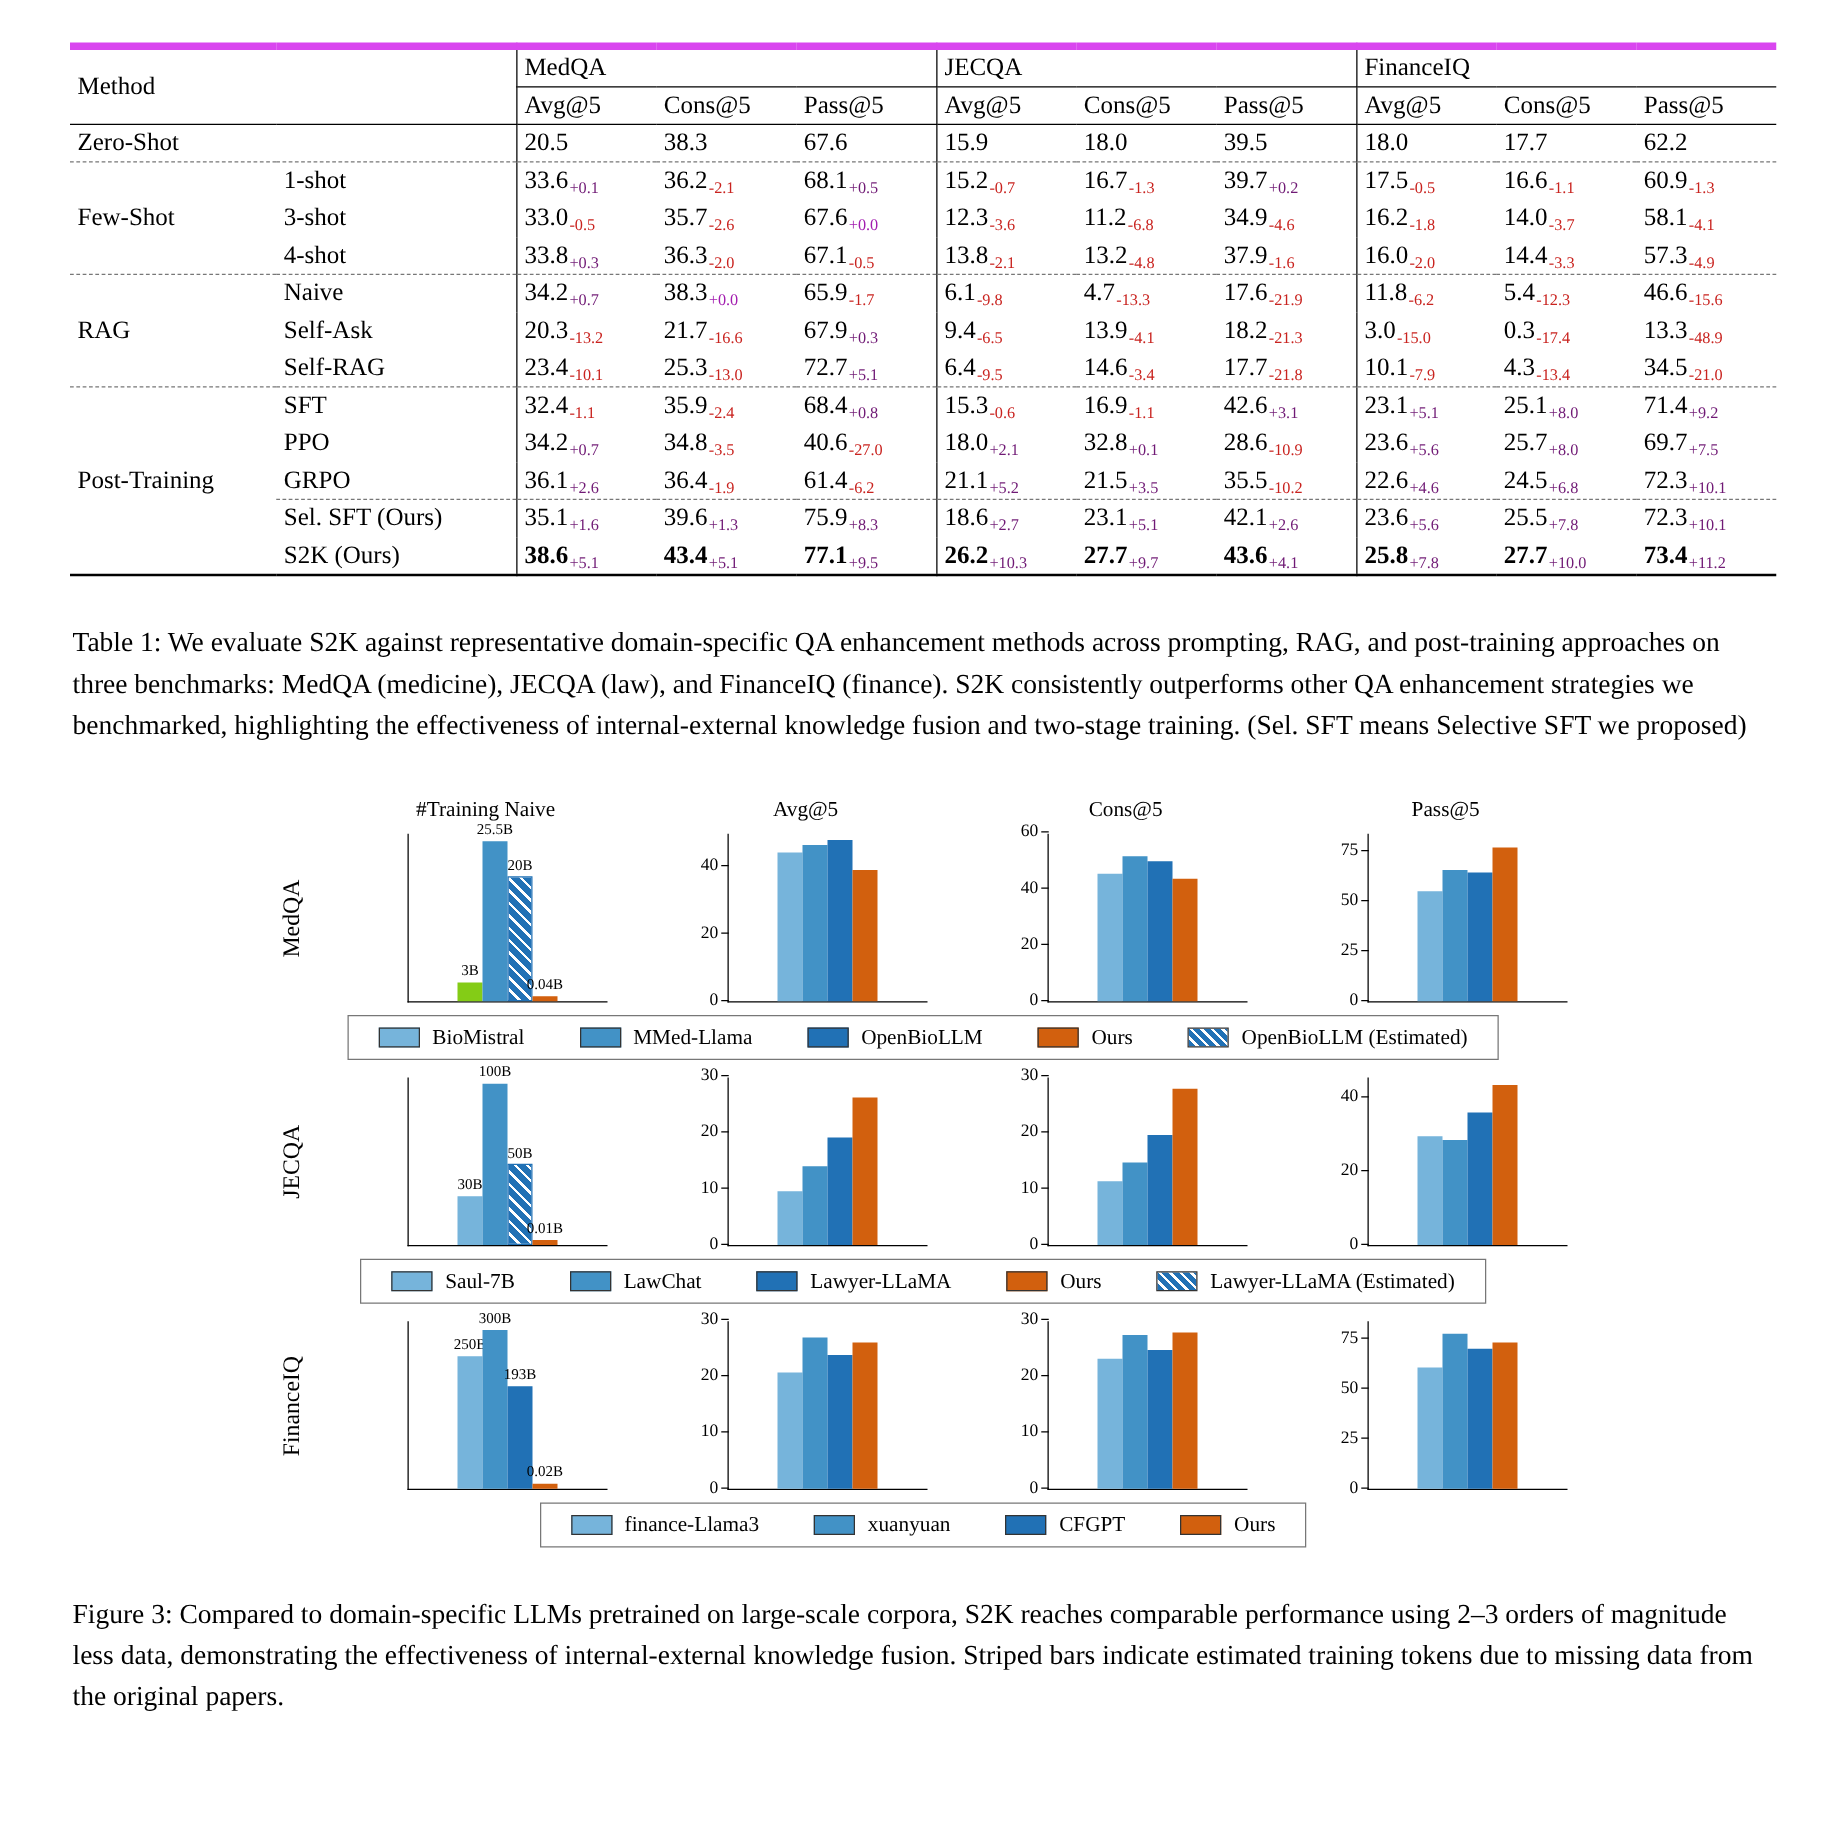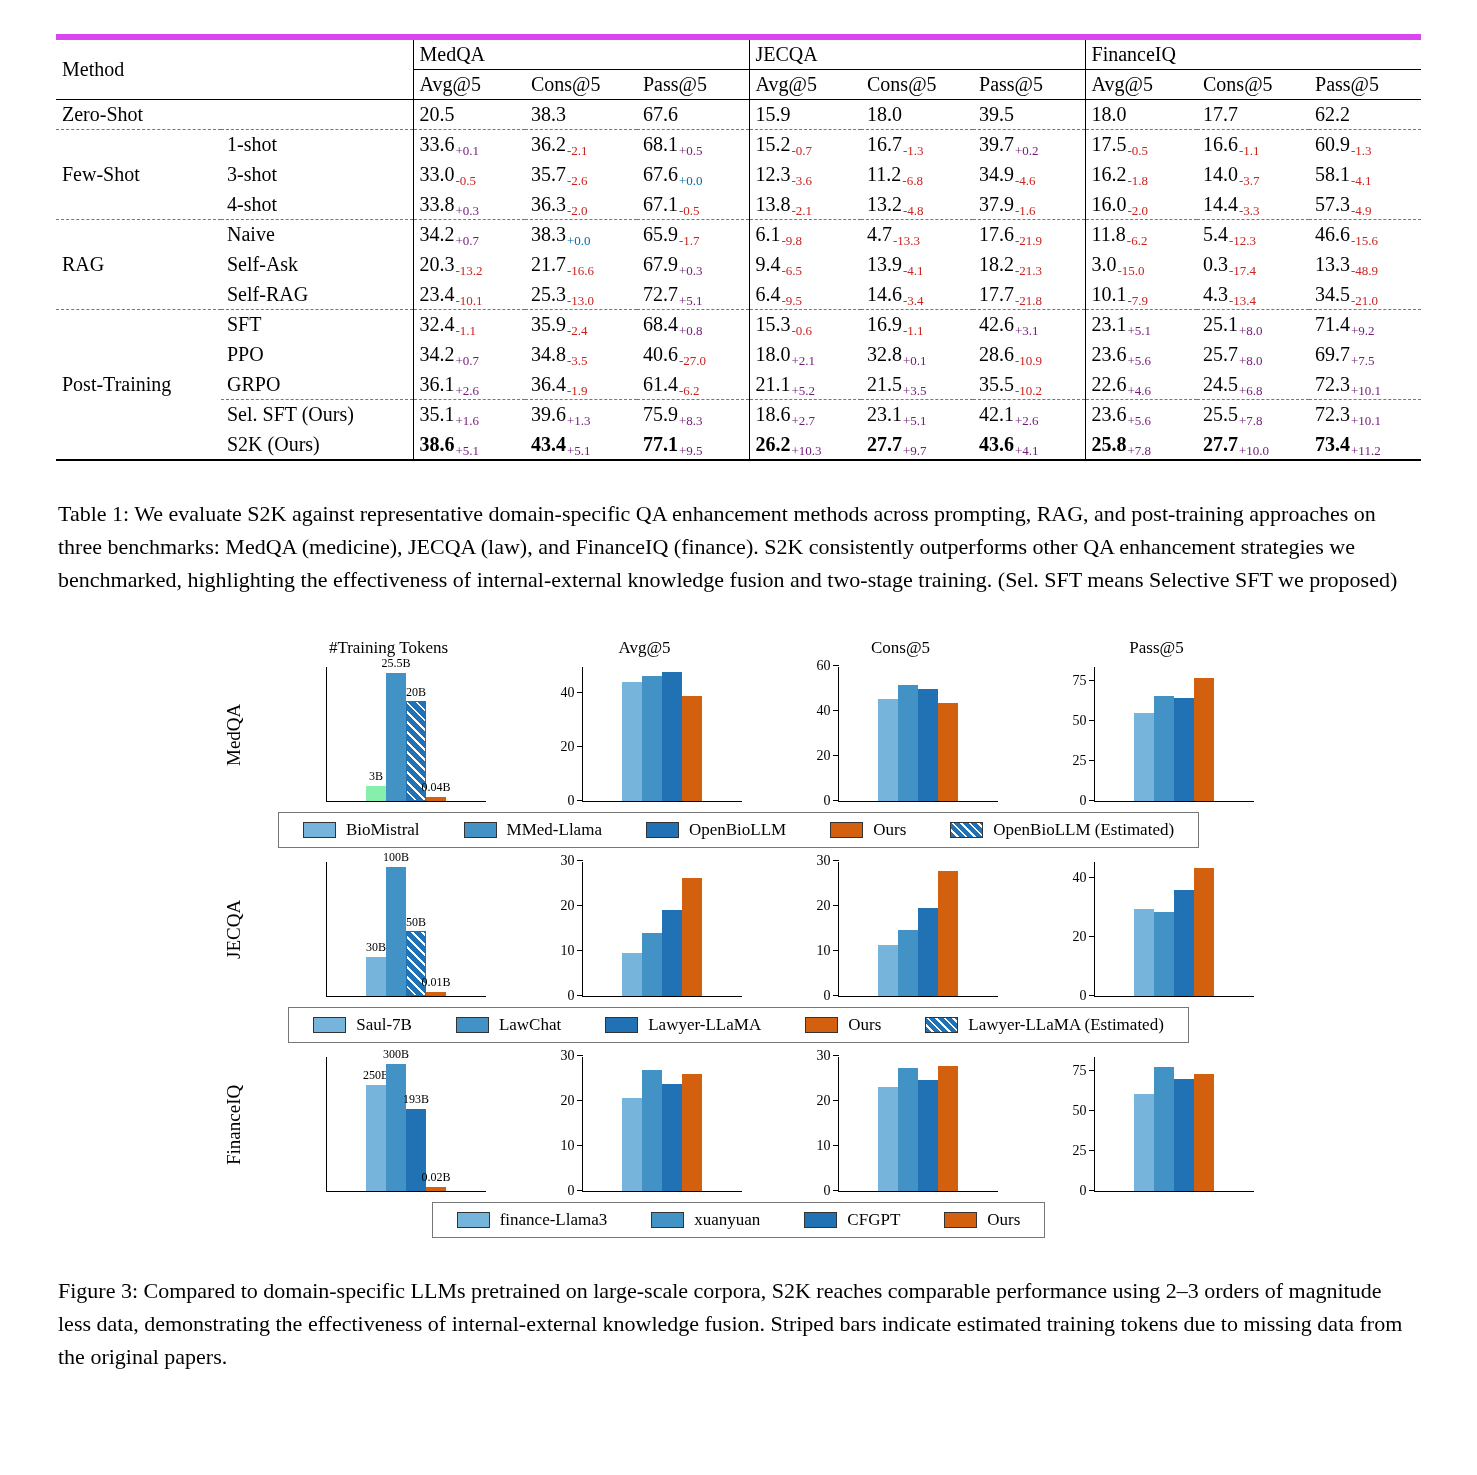--- a/index.html
+++ b/index.html
@@ -33,21 +33,21 @@
   .h-group  { text-align: center; font-weight: bold; border-bottom: 1px solid #000; }
   .h-sub    { font-weight: bold; border-bottom: 1px solid #000; }
   .vr { border-right: 1px solid #000; }
   tr.sec-start > td { border-top: 1px dashed #777; }
   tr.inner-div > td { border-top: 1px dashed #777; }
   .group-cell, .method-cell { padding-left: 12px; }
   .val.b { font-weight: bold; }
   .delta { font-size: 13px; position: relative; top: 4px; margin-left: 1px; }
   .dpos { color: #701a75; }
   .dneg { color: #c9231f; }
-  .dzero { color: #0369a1; }
+  .dzero { color: #a21caf; }
 
   
   .caption {
     font-size: 22px;
     line-height: 1.5;
     margin: 36px 2px 0 2px;
     text-align: left;
   }
 
   
@@ -294,24 +294,24 @@
       </tbody>
   </table>
 
   <p class="caption">Table 1: We evaluate S2K against representative domain-specific QA enhancement methods across prompting, RAG, and post-training approaches on three benchmarks: MedQA (medicine), JECQA (law), and FinanceIQ (finance). S2K consistently outperforms other QA enhancement strategies we benchmarked, highlighting the effectiveness of internal-external knowledge fusion and two-stage training. (Sel. SFT means Selective SFT we proposed)</p>
 
   <div class="figure">
       <div class="chart-row-wrap">
         <div class="charts-line">
           <div class="row-label">MedQA</div>
           <div class="subplot">
-            <div class="subplot-title">#Training Tokens</div>
-            <div class="plot-area">
-              <div class="bars">
-                <div class="bar" style="height: 15px; background: #86efac;">
+            <div class="subplot-title">#Training Naive</div>
+            <div class="plot-area">
+              <div class="bars">
+                <div class="bar" style="height: 15px; background: #84cc16;">
                   <span class="bar-label">3B</span>
                 </div>
                 <div class="bar" style="height: 127.5px; background: rgb(66, 146, 198);">
                   <span class="bar-label">25.5B</span>
                 </div>
                 <div class="bar" style="height: 100px; background: repeating-linear-gradient(45deg, rgb(33, 113, 181) 0px, rgb(33, 113, 181) 5px, rgb(255, 255, 255) 5px, rgb(255, 255, 255) 7px); border: 1px solid rgb(33, 113, 181);">
                   <span class="bar-label">20B</span>
                 </div>
                 <div class="bar" style="height: 4px; background: rgb(210, 96, 14);">
                   <span class="bar-label">0.04B</span>

